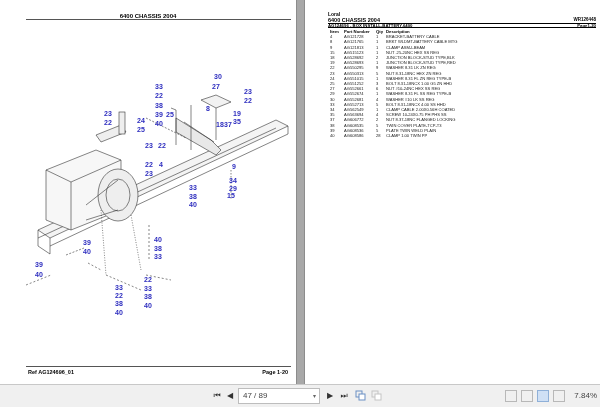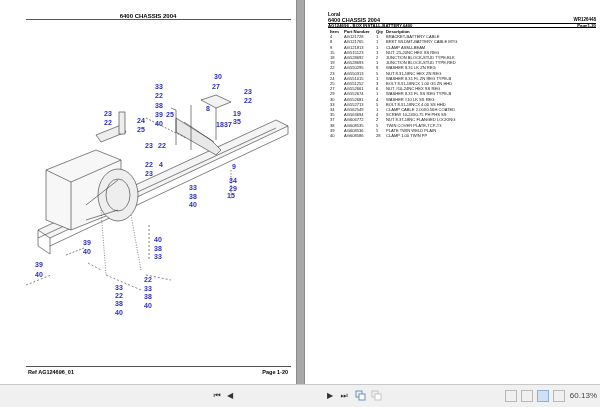--- a/index.html
+++ b/index.html
@@ -285,33 +285,37 @@
             <td>CLAMP 1.00 TWIN PP</td>
           </tr>
         </tbody>
     </table>
   </div>
 </div>
 
 <div class="toolbar">
   <span class="tb-btn" style="left:212px;width:10px;">⏮</span>
   <span class="tb-btn" style="left:226px;width:8px;">◀</span>
+  <div class="page-field">
+    <span>47 / 89</span>
+    <span class="page-dd">▾</span>
+  </div>
   <span class="tb-btn" style="left:326px;width:8px;">▶</span>
   <span class="tb-btn" style="left:339px;width:10px;">⏭</span>
   <span class="tb-btn" style="left:354px;width:12px;">
     <svg width="11" height="11" viewBox="0 0 11 11">
         <rect x="1" y="1" width="6" height="6" fill="none" stroke="#6a8fc4"></rect>
         <rect x="4" y="4" width="6" height="6" fill="#fff" stroke="#6a8fc4"></rect>
       </svg>
   </span>
   <span class="tb-btn" style="left:370px;width:12px;">
     <svg width="11" height="11" viewBox="0 0 11 11">
         <rect x="1" y="1" width="6" height="6" fill="none" stroke="#c4c4c4"></rect>
         <rect x="4" y="4" width="6" height="6" fill="#fff" stroke="#c4c4c4"></rect>
       </svg>
   </span>
 
   <span class="view-btn" style="left:505px;"></span>
   <span class="view-btn" style="left:521px;"></span>
   <span class="view-btn active" style="left:537px;"></span>
   <span class="view-btn" style="left:553px;"></span>
-  <span class="zoom-label">60.13%</span>
+  <span class="zoom-label">7.84%</span>
 </div>
 
 </body></html>

